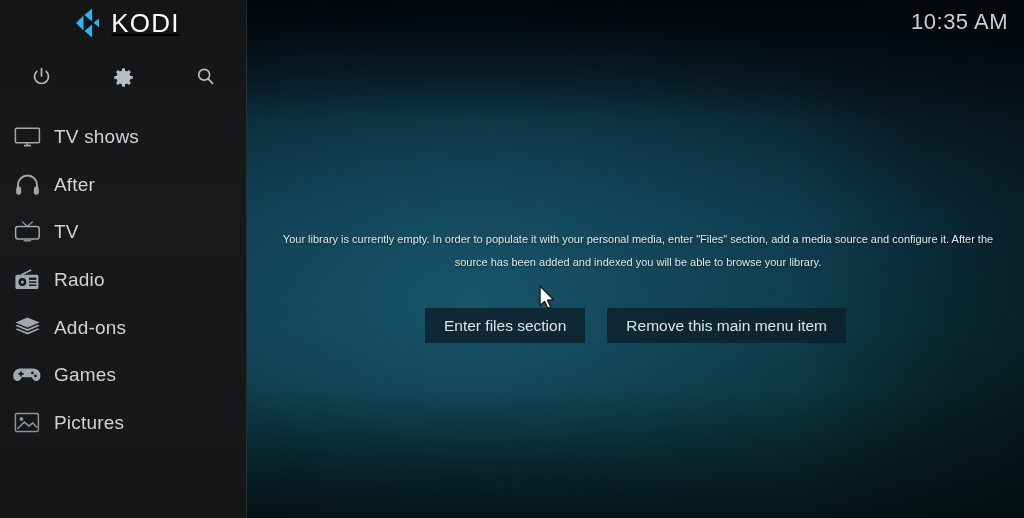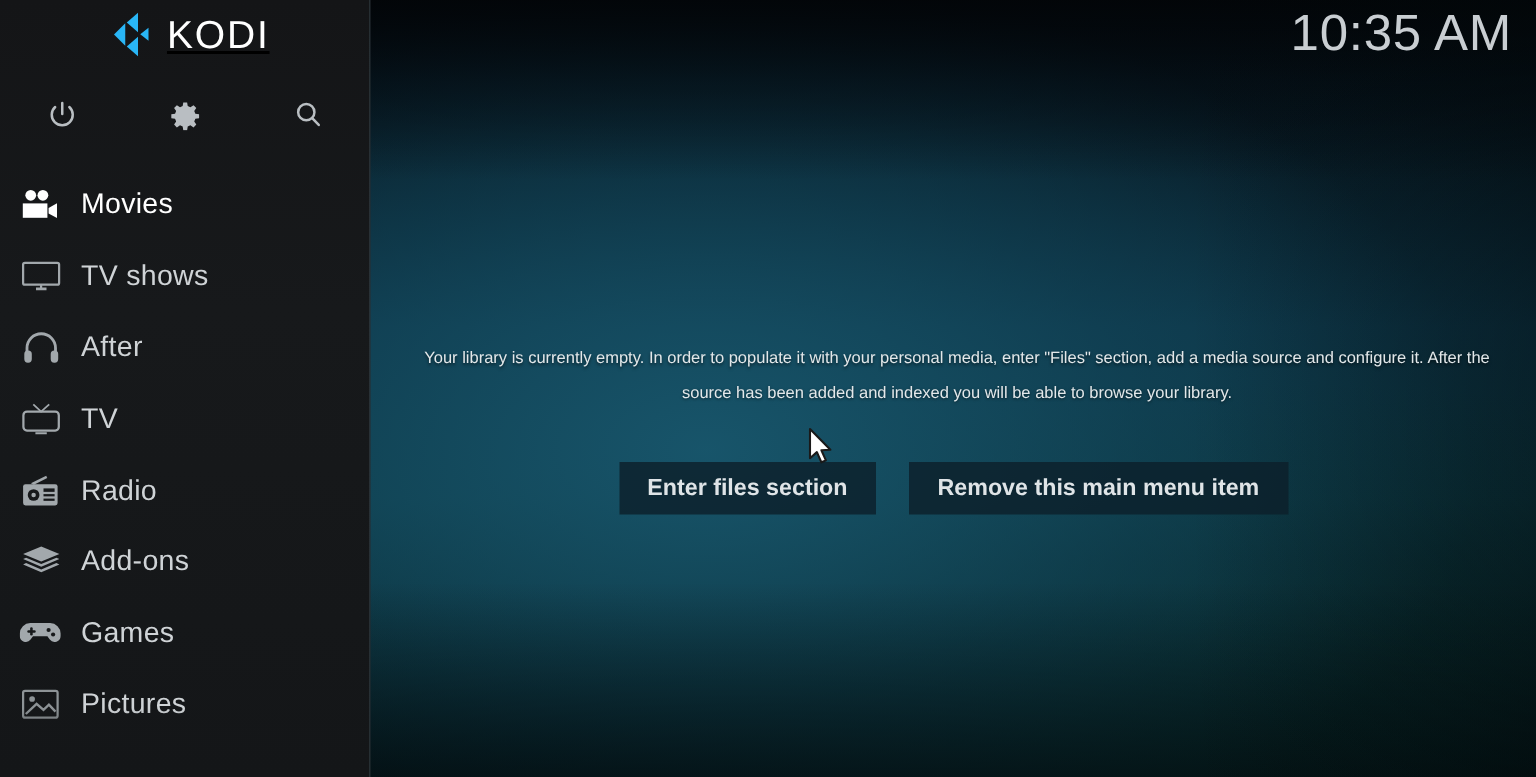--- a/index.html
+++ b/index.html
@@ -138,21 +138,21 @@
     pointer-events: none;
     z-index: 6;
   }
 
   
   .clock {
     position: absolute;
     right: 16px;
     top: 2px;
     color: #c9ced2;
-    font-size: 34px;
+    font-size: 22px;
     font-weight: 300;
     letter-spacing: 0.5px;
     line-height: 40px;
     z-index: 4;
     margin-left: 28px;
   }
 
   
   .content {
     position: absolute;
@@ -186,21 +186,20 @@
     display: flex;
     align-items: center;
     justify-content: center;
     background: rgba(12,32,43,0.82);
     color: #dfe4e7;
     font-size: 15.5px;
     line-height: 1;
     border: none;
     cursor: pointer;
     font-family: "Liberation Sans", sans-serif;
-    font-weight: bold;
   }
 
   
   .cursor {
     position: absolute;
     left: 538px;
     top: 285px;
     width: 20px;
     height: 28px;
     z-index: 20;
@@ -263,31 +262,20 @@
           <svg width="21" height="21" viewBox="0 0 24 24" fill="none" stroke="#b9bec2" stroke-width="1.9" stroke-linecap="round">
             <circle cx="10.5" cy="10" r="6.2"></circle>
             <path d="M15.2 14.8 L 20 19.8"></path>
           </svg>
         </span>
       </div>
     </div>
 
     <div class="menu">
 
-      <div class="menu-item selected">
-        <span class="menu-icon">
-          <svg width="26" height="22" viewBox="0 0 26 22" fill="#ffffff">
-            <circle cx="6.5" cy="4.2" r="3.6"></circle>
-            <circle cx="14.6" cy="4.2" r="3.6"></circle>
-            <path d="M1.2 9.6 h16.4 v9.6 H1.2 z"></path>
-            <path d="M18.4 12.6 l5.6 -3.1 v9.9 l-5.6 -3.1 z"></path>
-          </svg>
-        </span>
-        <span class="menu-label">Movies</span>
-      </div>
 
       <div class="menu-item">
         <span class="menu-icon">
           <svg width="27" height="22" viewBox="0 0 27 22" fill="none" stroke="#a2a8ac" stroke-width="1.5">
             <rect x="1.4" y="2.2" width="24" height="14.6" rx="1.2"></rect>
             <path d="M10 19.6 h7" stroke-width="1.8"></path>
             <path d="M13.4 16.8 v2.8"></path>
           </svg>
         </span>
         <span class="menu-label">TV shows</span>

